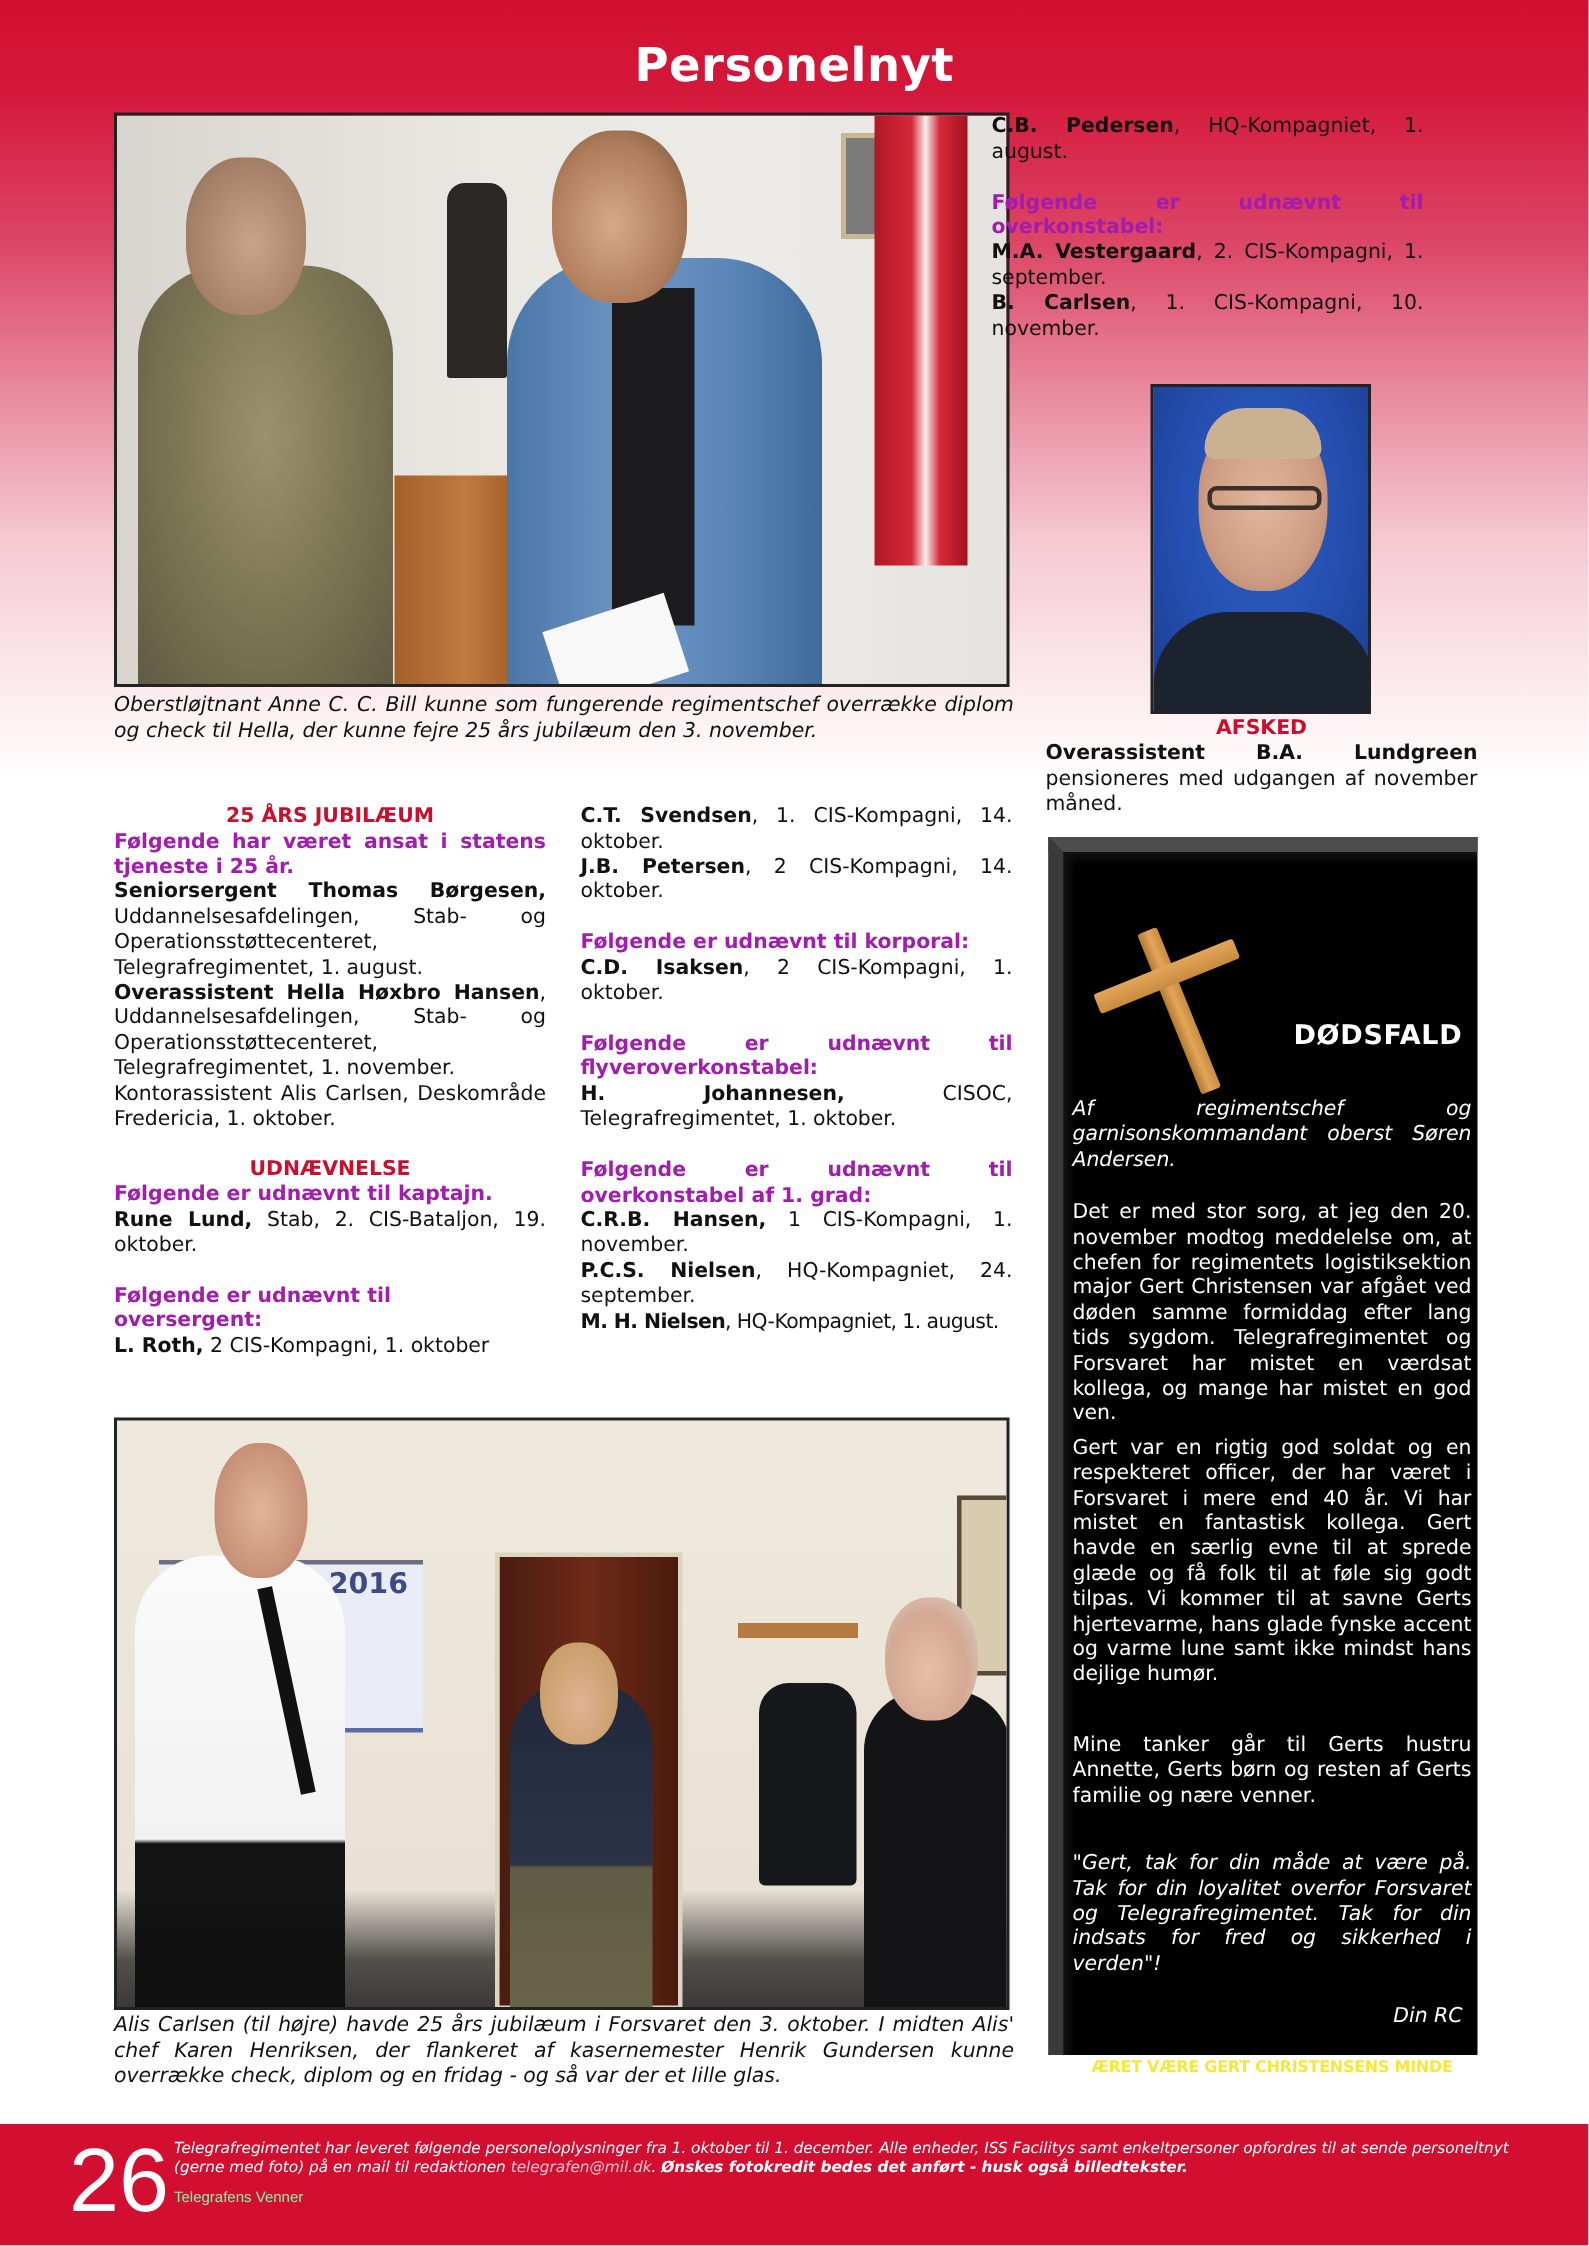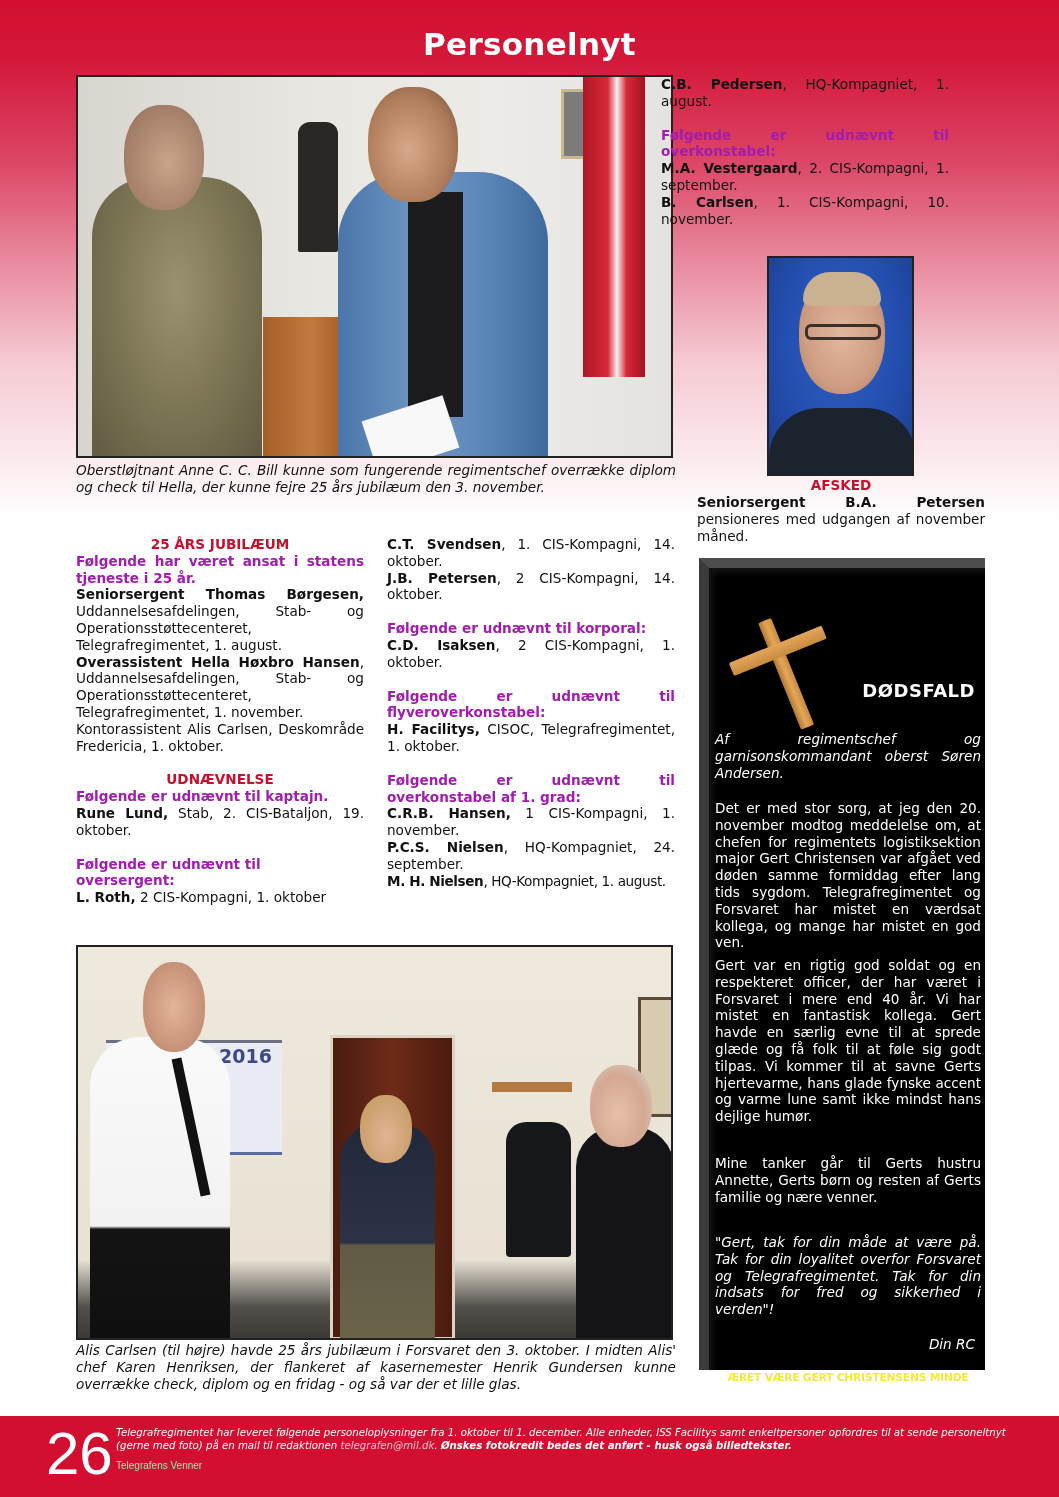--- a/index.html
+++ b/index.html
@@ -147,21 +147,21 @@
 </div>
 
 <div class="col colB">
   <p><span class="b">C.T. Svendsen</span><span>, 1. CIS-Kompagni, 14. oktober.</span></p>
   <p><span class="b">J.B. Petersen</span><span>, 2 CIS-Kompagni, 14. oktober.</span></p>
   <div class="gap"></div>
   <span class="sec-blue">Følgende er udnævnt til korporal:</span>
   <p><span class="b">C.D. Isaksen</span><span>, 2 CIS-Kompagni, 1. oktober.</span></p>
   <div class="gap"></div>
   <span class="sec-blue">Følgende er udnævnt til flyveroverkonstabel:</span>
-  <p><span class="b">H. Facilitys,</span><span> CISOC, Telegrafregimentet, 1. oktober.</span></p>
+  <p><span class="b">H. Johannesen,</span><span> CISOC, Telegrafregimentet, 1. oktober.</span></p>
   <div class="gap"></div>
   <span class="sec-blue">Følgende er udnævnt til overkonstabel af 1. grad:</span>
   <p><span class="b">C.R.B. Hansen,</span><span> 1 CIS-Kompagni, 1. november.</span></p>
   <p><span class="b">P.C.S. Nielsen</span><span>, HQ-Kompagniet, 24. september.</span></p>
   <p style="letter-spacing:-0.4px"><span class="b">M. H. Nielsen</span><span>, HQ-Kompagniet, 1. august.</span></p>
 </div>
 
 <div class="col colR">
   <p><span class="b">C.B. Pedersen</span><span>, HQ-Kompagniet, 1. august.</span></p>
   <div class="gap"></div>
@@ -170,21 +170,21 @@
   <p><span class="b">B. Carlsen</span><span>, 1. CIS-Kompagni, 10. november.</span></p>
 </div>
 
 <div class="portrait" title="Portrait of man with glasses on blue background">
   <div class="pt-body"></div>
   <div class="pt-head"></div>
   <div class="pt-hair"></div>
   <div class="pt-glasses"></div>
 </div>
 <div class="afsked-label">AFSKED</div>
-<div class="afsked-body"><span class="b">Seniorsergent B.A. Petersen</span><span> pensioneres med udgangen af november måned.</span></div>
+<div class="afsked-body"><span class="b">Overassistent B.A. Lundgreen</span><span> pensioneres med udgangen af november måned.</span></div>
 
 <div class="dod-box">
   <div class="cross">
       <div class="v"></div>
       <div class="h"></div>
     </div>
   <div class="dod-title">DØDSFALD</div>
   <div class="dod-text dod-intro">Af regimentschef og garnisonskommandant oberst Søren Andersen.</div>
   <div class="dod-text dod-p1">Det er med stor sorg, at jeg den 20. november modtog meddelelse om, at chefen for regimentets logistiksektion major Gert Christensen var afgået ved døden samme formiddag efter lang tids sygdom. Telegrafregimentet og Forsvaret har mistet en værdsat kollega, og mange har mistet en god ven.</div>
   <div class="dod-text dod-p2">Gert var en rigtig god soldat og en respekteret officer, der har været i Forsvaret i mere end 40 år. Vi har mistet en fantastisk kollega. Gert havde en særlig evne til at sprede glæde og få folk til at føle sig godt tilpas. Vi kommer til at savne Gerts hjertevarme, hans glade fynske accent og varme lune samt ikke mindst hans dejlige humør.</div>

